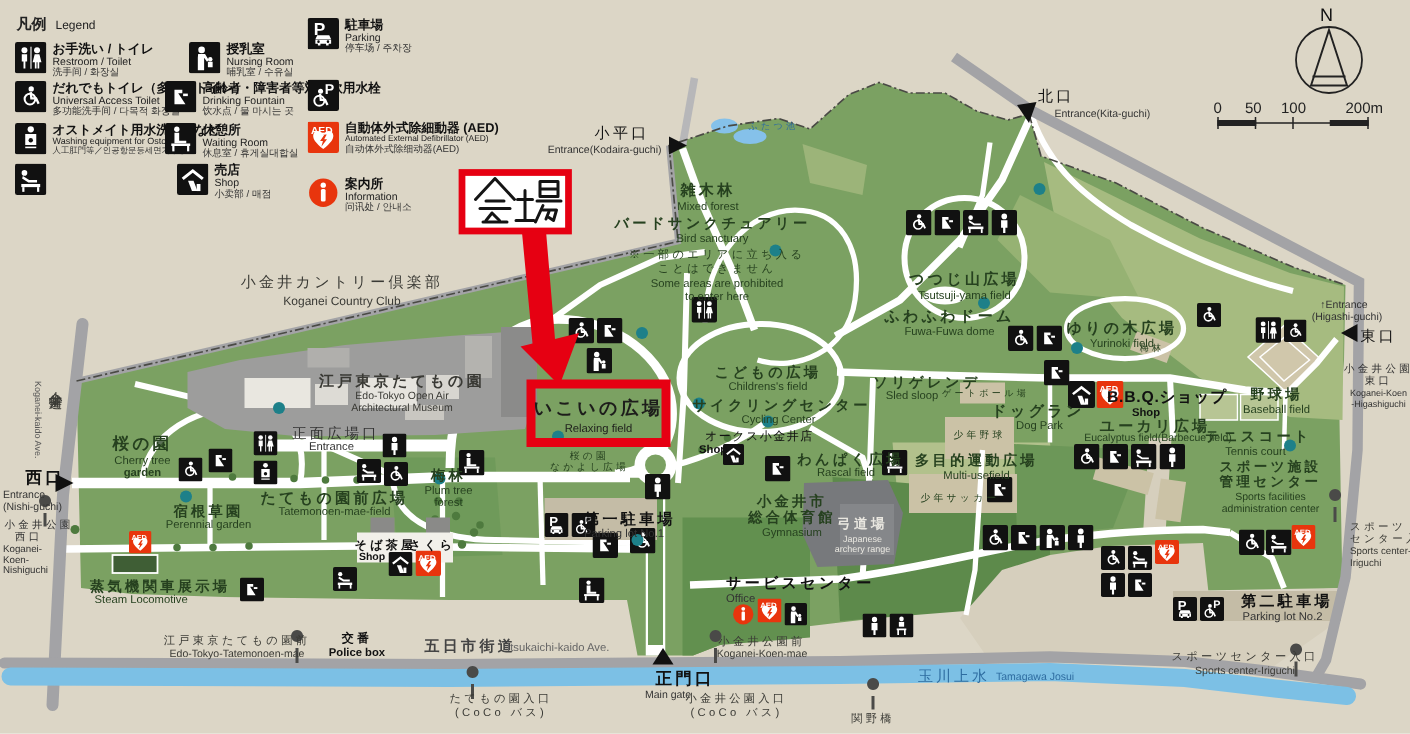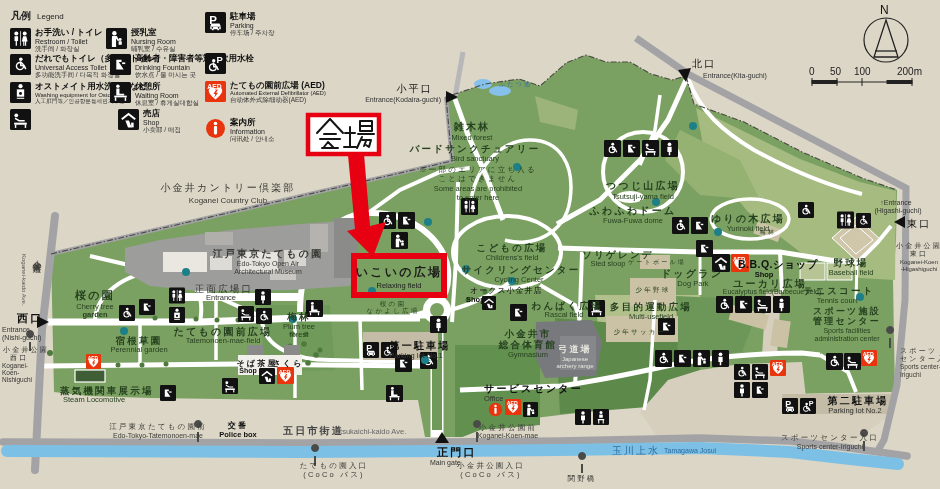--- a/index.html
+++ b/index.html
@@ -585,21 +585,21 @@
         <div class="t1">オストメイト用水洗器具など</div>
         <div class="t2" style="font-size:6px">Washing equipment for Ostomate</div>
         <div class="t3" style="font-size:5.6px">人工肛門等／인공항문등세면기구등</div>
       </div>
     </div>
 <div class="lg" style="left:10px;top:109px">
       <svg class="ic" width="21" height="21" viewBox="0 0 20 20">
         <use href="#ico_bb"></use>
       </svg>
     </div>
-<div class="lg" style="left:106px;top:28px">
+<div class="lg" style="left:126px;top:28px">
       <svg class="ic" width="21" height="21" viewBox="0 0 20 20">
         <use href="#ico_nr"></use>
       </svg>
       <div class="tx">
         <div class="t1">授乳室</div>
         <div class="t2">Nursing Room</div>
         <div class="t3">哺乳室 / 수유실</div>
       </div>
     </div>
 <div class="lg" style="left:110px;top:54px">
@@ -645,21 +645,21 @@
 <div class="lg" style="left:205px;top:53px">
       <svg class="ic" width="21" height="21" viewBox="0 0 20 20">
         <use href="#ico_pw"></use>
       </svg>
     </div>
 <div class="lg" style="left:205px;top:81px">
       <svg class="ic" width="21" height="21" viewBox="0 0 20 20">
         <use href="#ico_aed"></use>
       </svg>
       <div class="tx">
-        <div class="t1">たてもの園前広場 (AED)</div>
+        <div class="t1">自動体外式除細動器 (AED)</div>
         <div class="t2" style="font-size:5.6px">Automated External Defibrillator (AED)</div>
         <div class="t3">自动体外式除细动器(AED)</div>
       </div>
     </div>
 <div class="lg" style="left:205px;top:118px">
       <svg class="ic" width="21" height="21" viewBox="0 0 20 20">
         <use href="#ico_i"></use>
       </svg>
       <div class="tx">
         <div class="t1">案内所</div>

